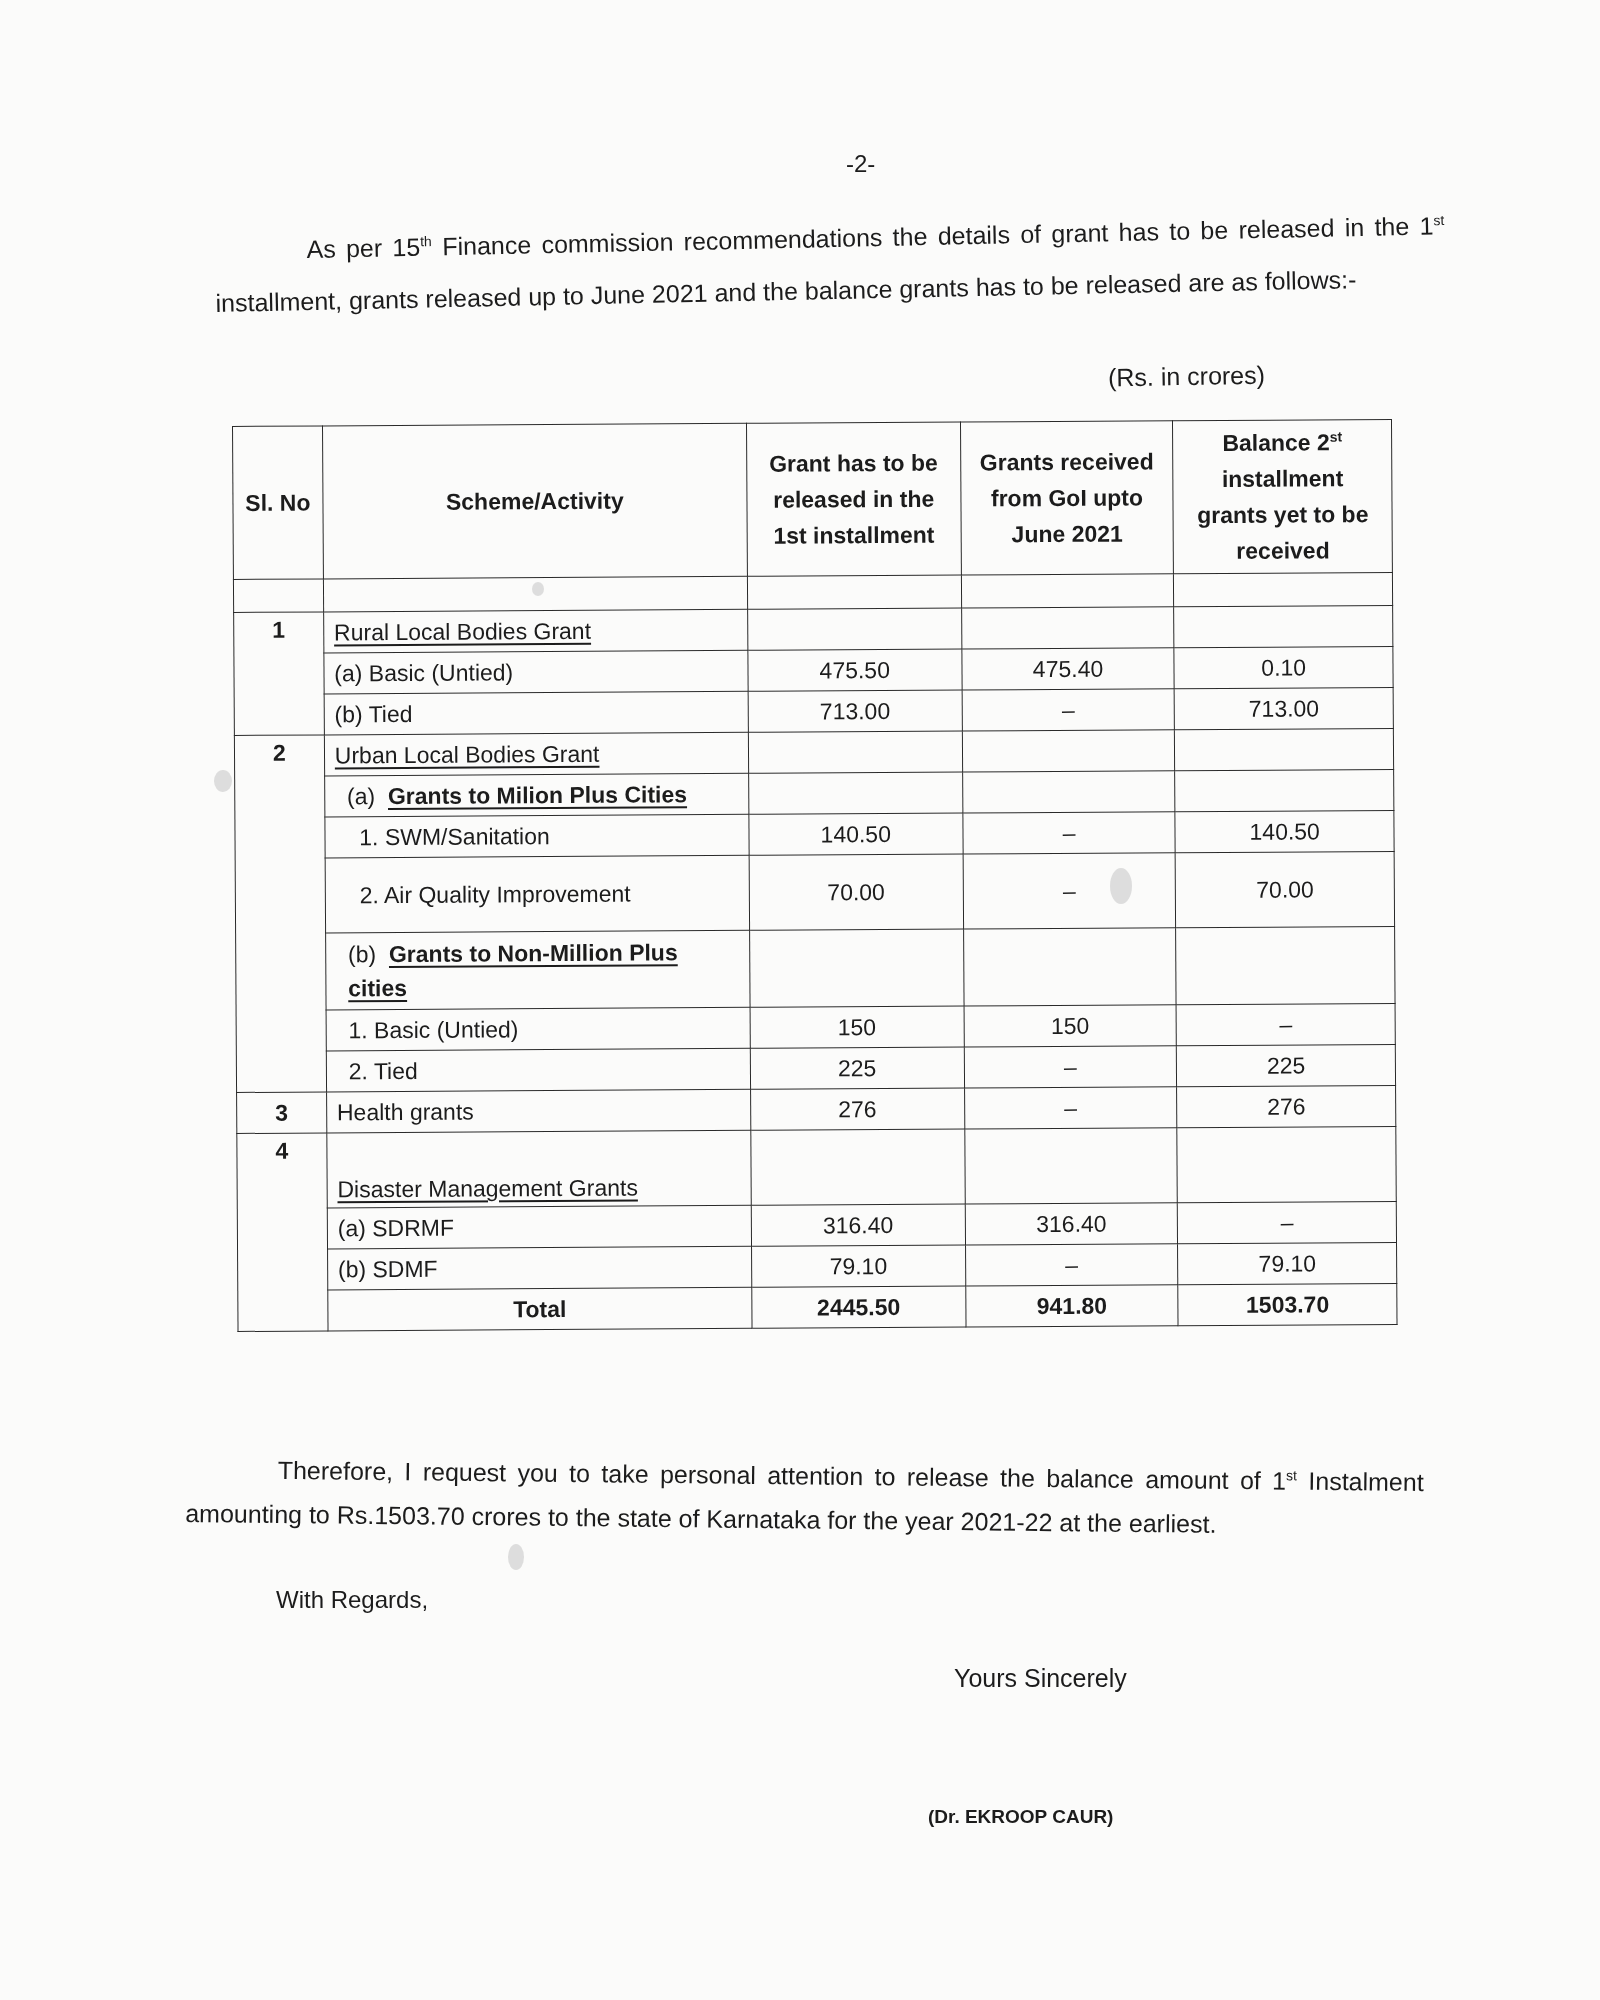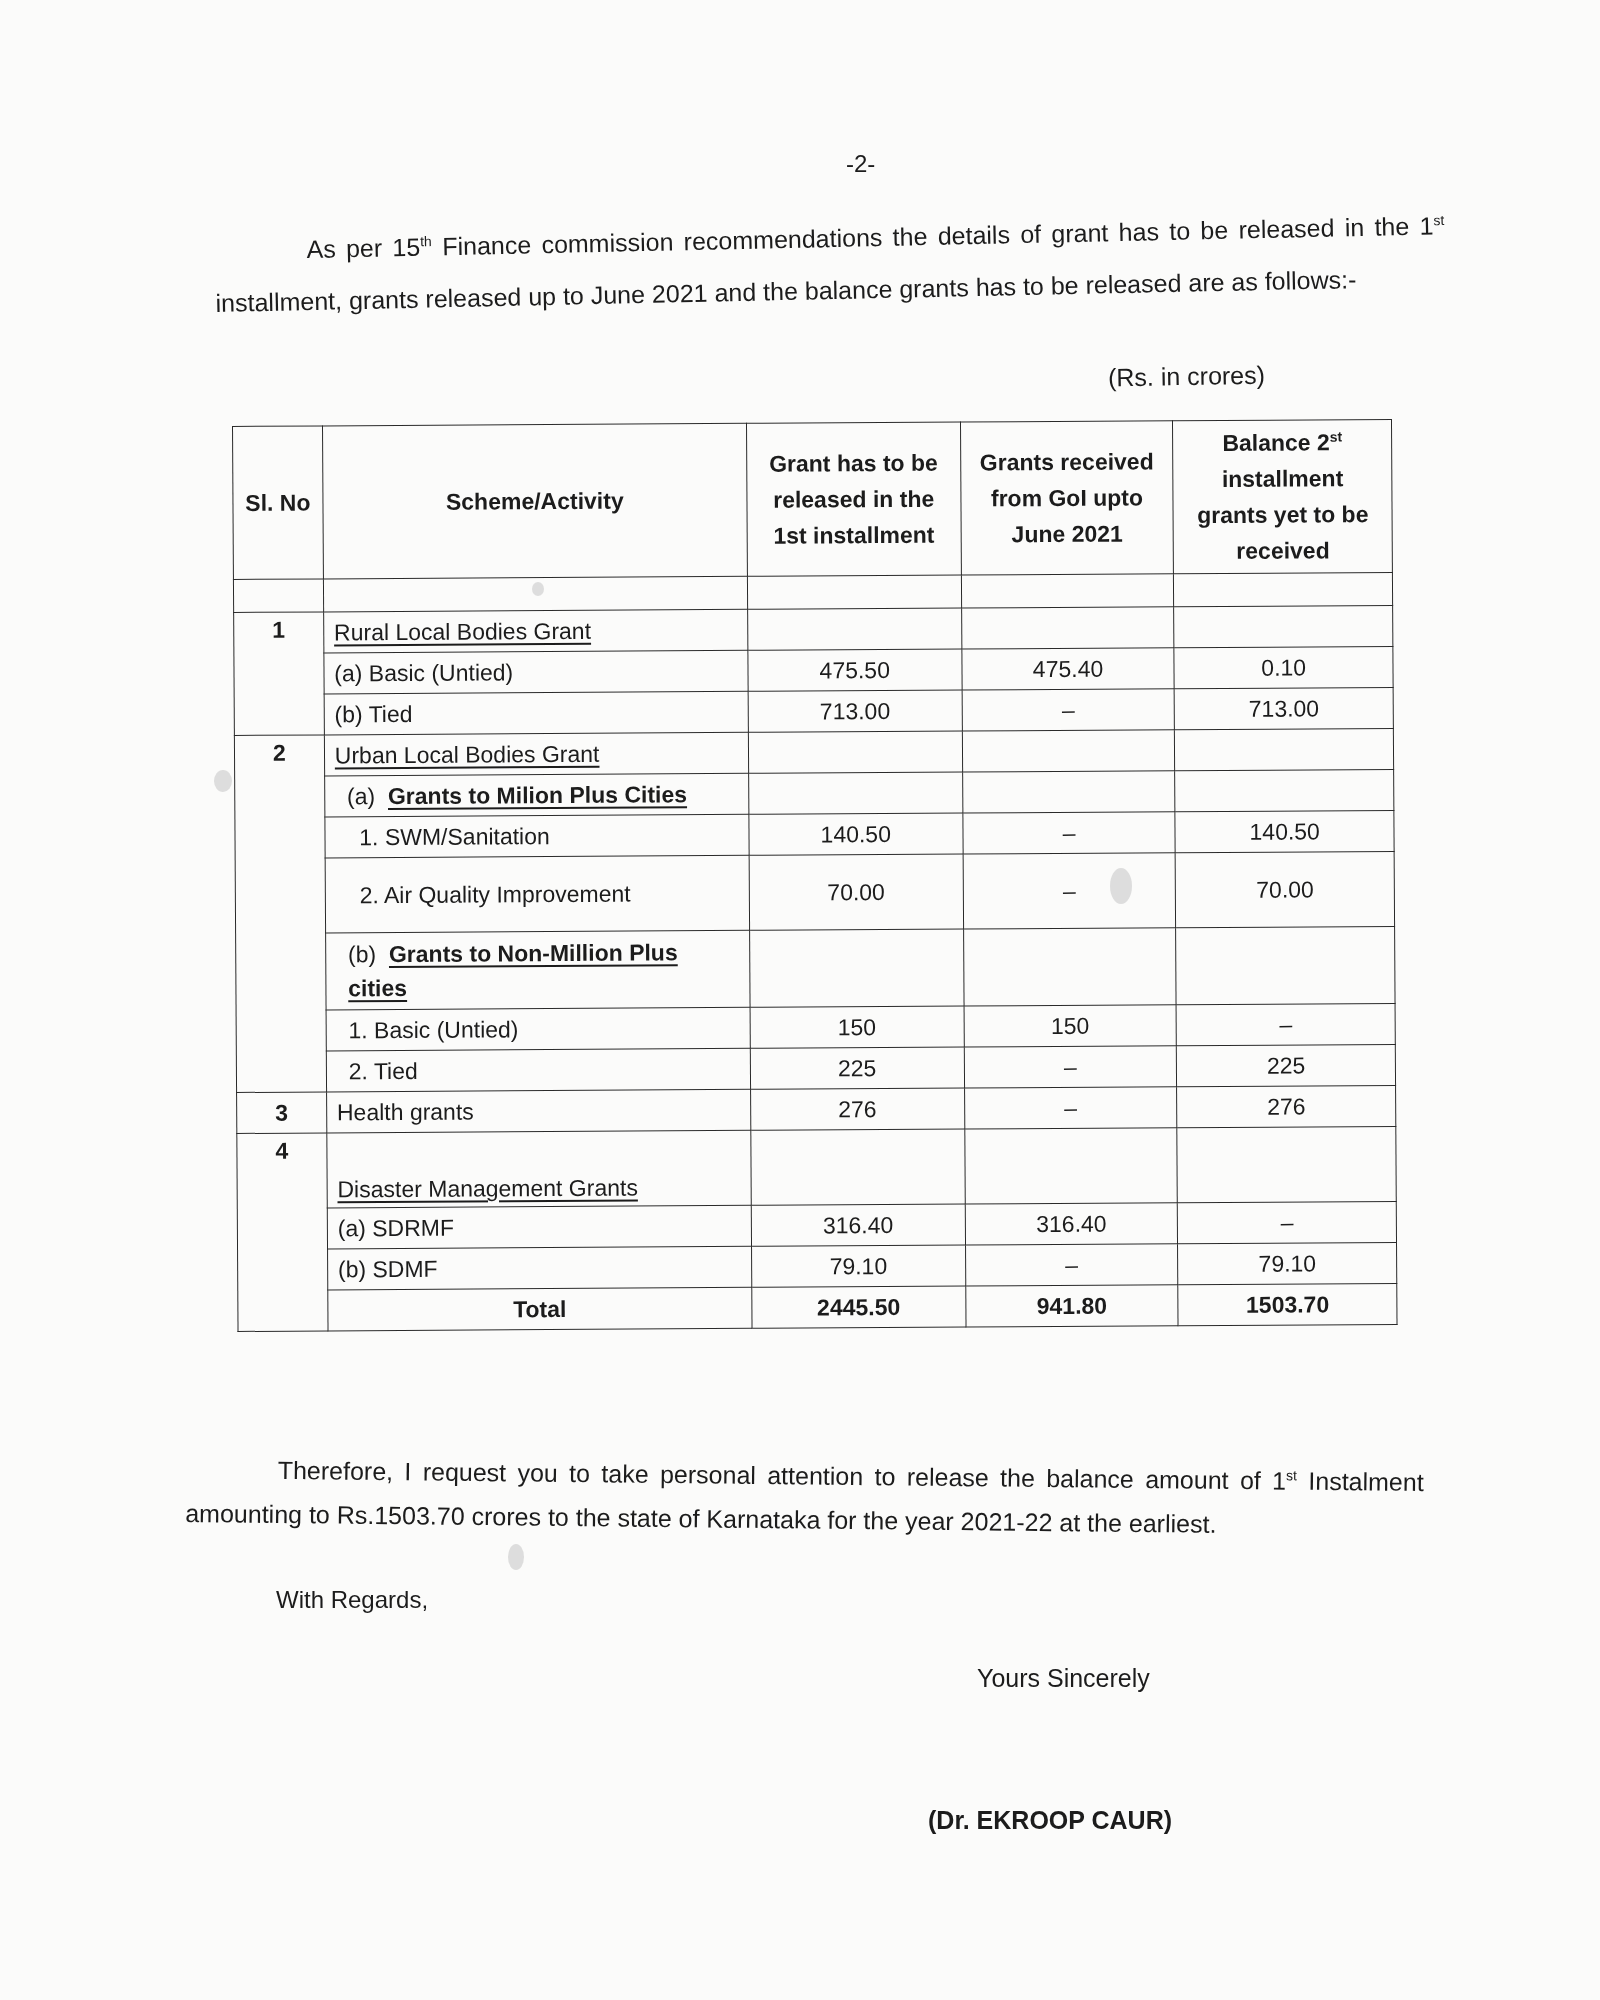--- a/index.html
+++ b/index.html
@@ -48,22 +48,22 @@
   .tall { height: 66px !important; }
   .total-label { text-align: center; font-weight: bold; }
   .total-val { text-align: center; font-weight: bold; }
   .closing {
     position: absolute; left: 186px; top: 1422px; width: 1238px;
     font-size: 25px; line-height: 44px; text-align: justify;
     transform: rotate(0.6deg); transform-origin: left top;
   }
   .closing .indent { display: inline-block; width: 92px; }
   .regards { position: absolute; left: 276px; top: 1586px; font-size: 24px; }
-  .sincerely { position: absolute; left: 954px; top: 1664px; font-size: 25px; margin-left: 23px; }
-  .signature { position: absolute; left: 928px; top: 1806px; font-size: 25px; font-weight: bold; }
+  .sincerely { position: absolute; left: 954px; top: 1664px; font-size: 25px; }
+  .signature { position: absolute; left: 928px; top: 1806px; font-size: 19px; font-weight: bold; }
   .smudge {
     position: absolute; width: 18px; height: 22px; border-radius: 50%;
     background: #c9c9c9; opacity: 0.6;
   }
 </style>
 </head>
 <body>
 
 <div class="page-number">-2-</div>
 

